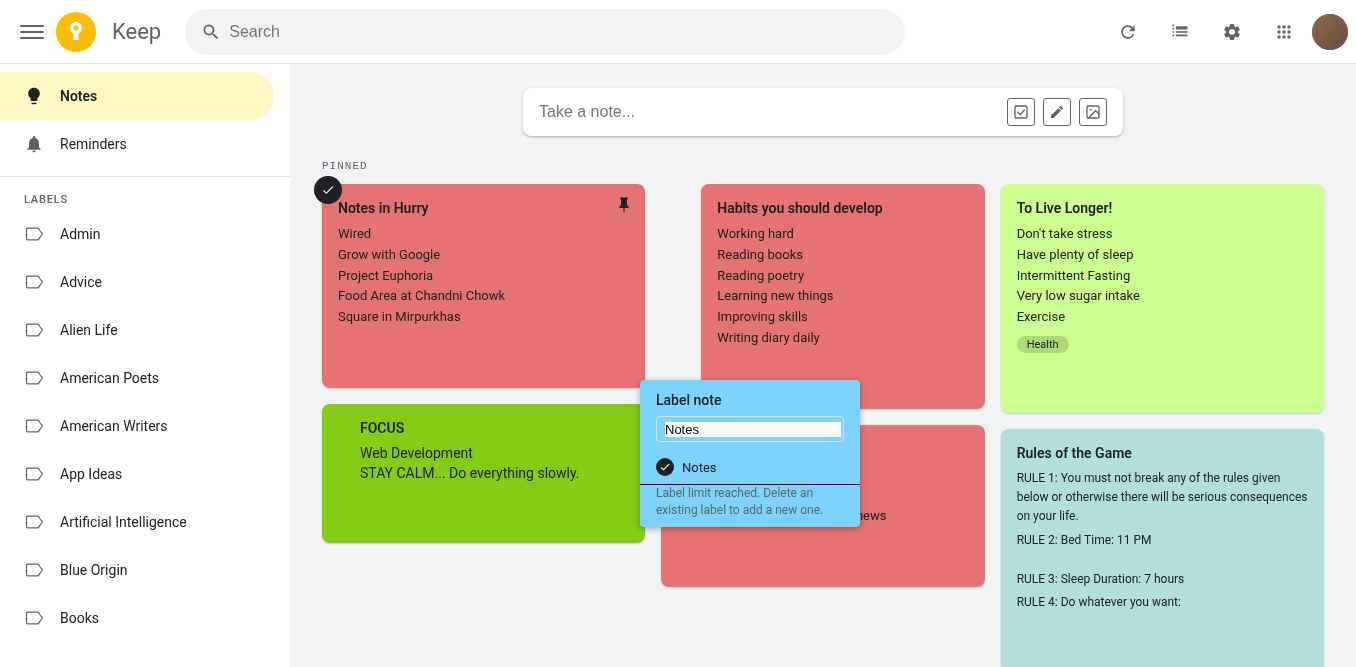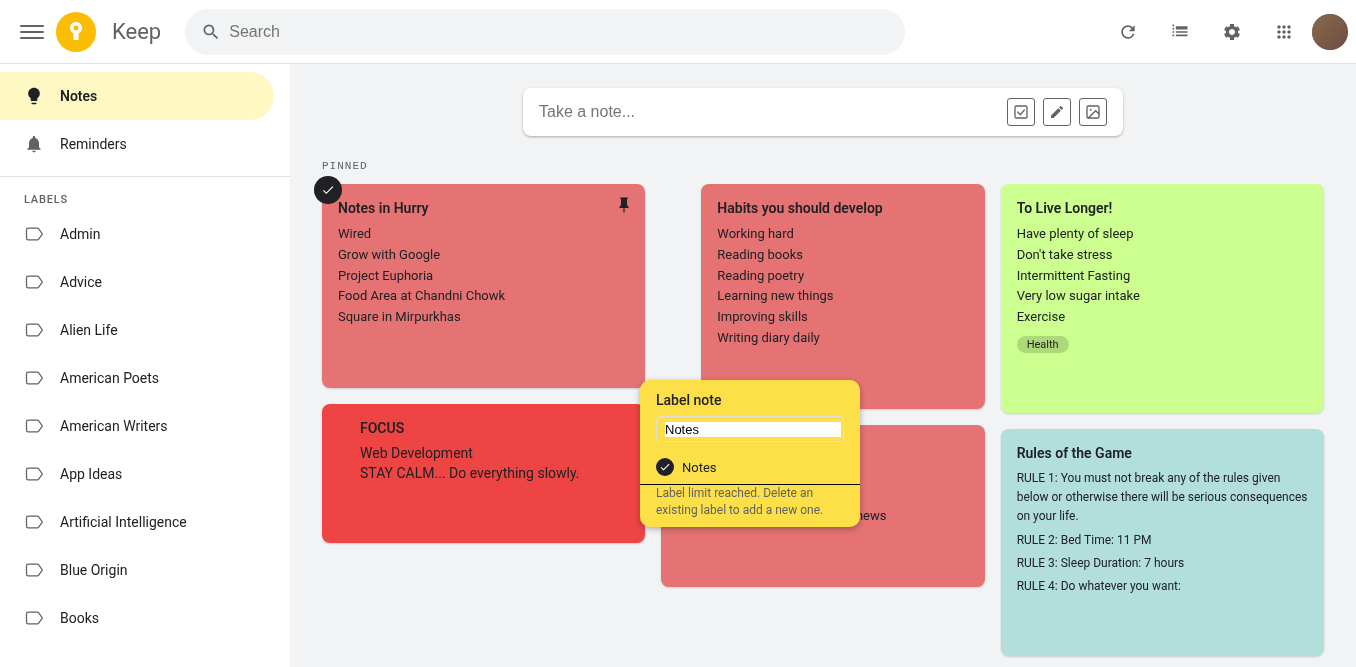--- a/index.html
+++ b/index.html
@@ -232,22 +232,22 @@
       font-size: 11px;
       color: #202124;
       margin-top: 8px;
     }
 
     
     .label-popup {
       position: absolute;
       top: 380px;
       left: 640px;
-      background: #fde047;
-      border-radius: 10px;
+      background: #7dd3fc;
+      border-radius: 4px;
       box-shadow: 0 2px 6px rgba(0,0,0,0.3);
       width: 220px;
       z-index: 200;
       padding: 12px 0 8px;
     }
     .label-popup-title {
       font-size: 14px;
       font-weight: 500;
       color: #202124;
       padding: 0 16px 8px;
@@ -493,21 +493,21 @@
         <div class="note-action-btn">
           <svg width="16" height="16" viewBox="0 0 24 24" fill="none">
               <circle cx="5" cy="12" r="2" fill="#5f6368"></circle>
               <circle cx="12" cy="12" r="2" fill="#5f6368"></circle>
               <circle cx="19" cy="12" r="2" fill="#5f6368"></circle>
             </svg>
         </div>
       </div>
     </div>
 
-    <div class="note-card" style="background:#ef4444;padding-left:38px;">
+    <div class="note-card" style="background:#84cc16;padding-left:38px;">
       <div class="note-title">FOCUS</div>
       <div class="note-body" style="font-size:14px;font-weight:400;line-height:1.4;">
         Web Development<br>STAY CALM... Do everything slowly.
       </div>
       <div class="note-actions">
         <div class="note-action-btn">
           <svg width="16" height="16" viewBox="0 0 24 24" fill="none">
               <path d="M12 22c1.1 0 2-.9 2-2h-4c0 1.1.9 2 2 2zm6-6v-5c0-3.07-1.64-5.64-4.5-6.32V4c0-.83-.67-1.5-1.5-1.5s-1.5.67-1.5 1.5v.68C7.63 5.36 6 7.92 6 11v5l-2 2v1h16v-1l-2-2z" fill="#5f6368"></path>
             </svg>
         </div>
@@ -550,42 +550,42 @@
           <svg width="16" height="16" viewBox="0 0 24 24" fill="none">
               <path d="M12 22c1.1 0 2-.9 2-2h-4c0 1.1.9 2 2 2zm6-6v-5c0-3.07-1.64-5.64-4.5-6.32V4c0-.83-.67-1.5-1.5-1.5s-1.5.67-1.5 1.5v.68C7.63 5.36 6 7.92 6 11v5l-2 2v1h16v-1l-2-2z" fill="#5f6368"></path>
             </svg>
         </div>
       </div>
     </div>
 
     <div class="note-card" style="background:#ccff90;">
       <div class="note-title">To Live Longer!</div>
       <div class="note-body">
+        <div>Don't take stress</div>
         <div>Have plenty of sleep</div>
-        <div>Don't take stress</div>
         <div>Intermittent Fasting</div>
         <div>Very low sugar intake</div>
         <div>Exercise</div>
       </div>
       <div class="chip">Health</div>
       <div class="note-actions">
         <div class="note-action-btn">
           <svg width="16" height="16" viewBox="0 0 24 24" fill="none">
               <path d="M12 22c1.1 0 2-.9 2-2h-4c0 1.1.9 2 2 2zm6-6v-5c0-3.07-1.64-5.64-4.5-6.32V4c0-.83-.67-1.5-1.5-1.5s-1.5.67-1.5 1.5v.68C7.63 5.36 6 7.92 6 11v5l-2 2v1h16v-1l-2-2z" fill="#5f6368"></path>
             </svg>
         </div>
       </div>
     </div>
 
     <div class="note-card" style="background:#b2dfdb;">
       <div class="note-title">Rules of the Game</div>
       <div class="note-body" style="font-size:12px;">
         <div>RULE 1: You must not break any of the rules given below or otherwise there will be serious consequences on your life.</div>
         <div style="margin-top:4px;">RULE 2: Bed Time: 11 PM</div>
-        <div style="margin-top:4px;">RULE 3: Sleep Duration: 7 hours</div>
+        <div style="margin-top:20px;">RULE 3: Sleep Duration: 7 hours</div>
         <div style="margin-top:4px;">RULE 4: Do whatever you want:</div>
       </div>
       <div class="note-actions">
         <div class="note-action-btn">
           <svg width="16" height="16" viewBox="0 0 24 24" fill="none">
               <path d="M12 22c1.1 0 2-.9 2-2h-4c0 1.1.9 2 2 2zm6-6v-5c0-3.07-1.64-5.64-4.5-6.32V4c0-.83-.67-1.5-1.5-1.5s-1.5.67-1.5 1.5v.68C7.63 5.36 6 7.92 6 11v5l-2 2v1h16v-1l-2-2z" fill="#5f6368"></path>
             </svg>
         </div>
       </div>
     </div>

